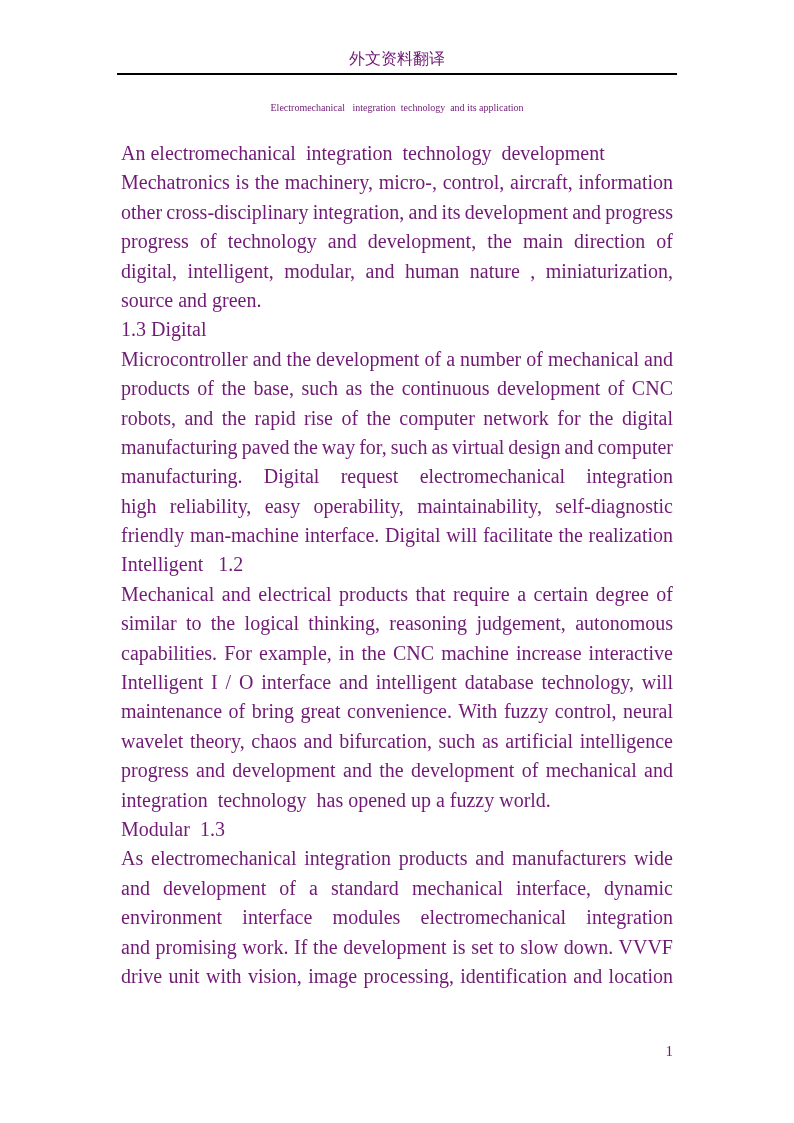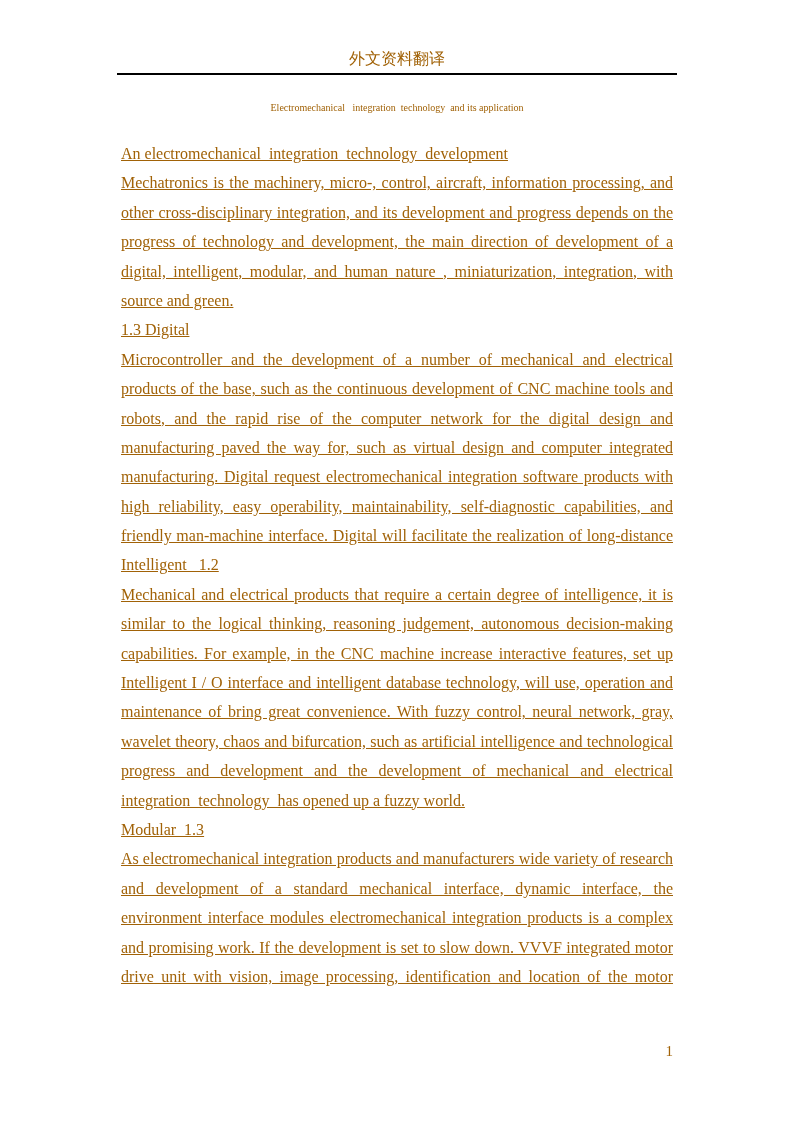--- a/index.html
+++ b/index.html
@@ -5,21 +5,21 @@
   html, body {
     margin: 0;
     padding: 0;
     background: #ffffff;
   }
   .page {
     position: relative;
     width: 794px;
     height: 1123px;
     background: #ffffff;
-    color: #a16207;
+    color: #701a75;
     font-family: "Liberation Serif", "DejaVu Serif", serif;
     overflow: hidden;
   }
   .doc-header {
     position: absolute;
     left: 117px;
     width: 560px;
     top: 49px;
     text-align: center;
     font-size: 16px;
@@ -39,23 +39,22 @@
   }
   .doc-body {
     position: absolute;
     left: 121px;
     width: 552px;
     top: 139px;
   }
   .line {
     height: 29.4px;
     line-height: 29.4px;
-    font-size: 16px;
+    font-size: 20px;
     overflow: hidden;
-    text-decoration: underline;
   }
   .line.j {
     text-align: justify;
     text-align-last: justify;
     word-spacing: -1px;
   }
   .line.p {
     text-align: left;
     white-space: pre-wrap;
   }

